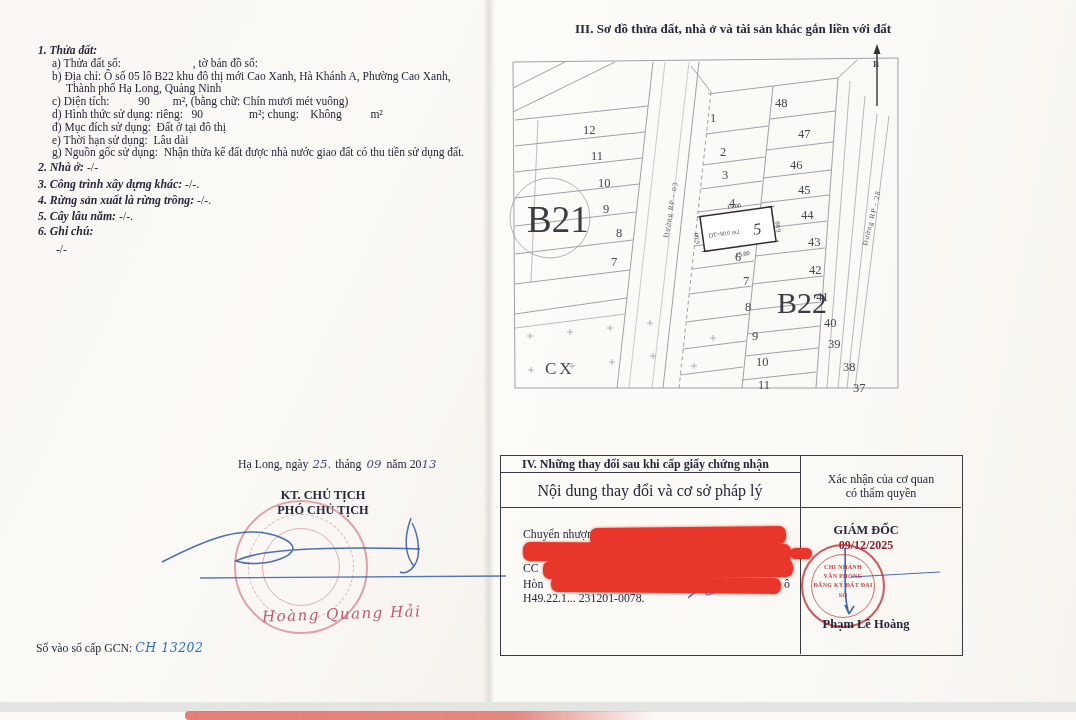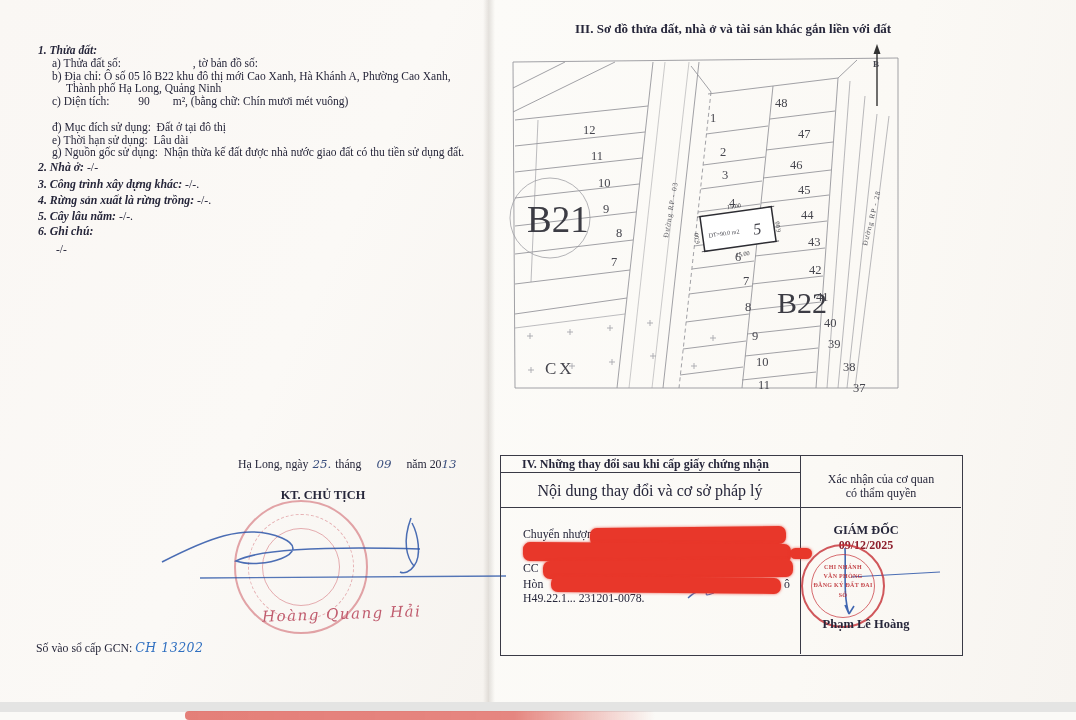--- a/index.html
+++ b/index.html
@@ -45,33 +45,35 @@
 
   <div class="page-left"></div>
   <div class="page-right"></div>
   <div class="fold"></div>
 
   <div class="ln bi" style="left:38px;top:44px;">1. Thửa đất:</div>
   <div class="ln" style="left:52px;top:57px;">a) Thửa đất số:                         , tờ bản đồ số:</div>
   <div class="ln" style="left:52px;top:69.5px;">b) Địa chỉ: Ô số 05 lô B22 khu đô thị mới Cao Xanh, Hà Khánh A, Phường Cao Xanh,</div>
   <div class="ln" style="left:66px;top:82px;">Thành phố Hạ Long, Quảng Ninh</div>
   <div class="ln" style="left:52px;top:95px;">c) Diện tích:          90        m², (bằng chữ: Chín mươi mét vuông)</div>
+  <div class="ln" style="left:52px;top:108px;">d) Hình thức sử dụng: riêng:   90                m²; chung:    Không          m²</div>
   <div class="ln" style="left:52px;top:121px;">đ) Mục đích sử dụng:  Đất ở tại đô thị</div>
   <div class="ln" style="left:52px;top:133.5px;">e) Thời hạn sử dụng:  Lâu dài</div>
   <div class="ln" style="left:52px;top:146px;">g) Nguồn gốc sử dụng:  Nhận thừa kế đất được nhà nước giao đất có thu tiền sử dụng đất.</div>
 
   <div class="item-line" style="left:38px;top:160px;"><span class="bi">2. Nhà ở:</span><span> -/-</span></div>
   <div class="item-line" style="left:38px;top:177px;"><span class="bi">3. Công trình xây dựng khác:</span><span> -/-.</span></div>
   <div class="item-line" style="left:38px;top:193px;"><span class="bi">4. Rừng sản xuất là rừng trồng:</span><span> -/-.</span></div>
   <div class="item-line" style="left:38px;top:209px;"><span class="bi">5. Cây lâu năm:</span><span> -/-.</span></div>
   <div class="item-line" style="left:38px;top:224px;"><span class="bi">6. Ghi chú:</span><span></span></div>
   <div class="ln" style="left:56px;top:243px;">-/-</div>
 
-  <div class="ln" style="left:238px;top:458px;font-size:11.8px;"><span>Hạ Long, ngày</span><span class="hw" style="margin:0 4px;">25.</span><span>tháng</span><span class="hw" style="margin:0 15px;">09</span><span>năm 20</span><span class="hw">13</span></div>
+  <div class="ln" style="left:238px;top:458px;font-size:11.8px;"><span>Hạ Long, ngày</span><span class="hw" style="margin:0 4px;">25.</span><span>tháng</span><span class="hw" style="margin:0 5px;">09</span><span>năm 20</span><span class="hw">13</span></div>
   <div class="ln b ctr" style="left:148px;top:489px;width:350px;font-size:12.3px;">KT. CHỦ TỊCH</div>
+  <div class="ln b ctr" style="left:148px;top:504px;width:350px;font-size:12.3px;">PHÓ CHỦ TỊCH</div>
 
   <div class="seal" style="left:234px;top:500px;width:130px;height:130px;">
     <div class="seal-mid"></div>
     <div class="seal-in"></div>
   </div>
 
   <div class="ln" style="left:262px;top:608px;font-size:15px;color:#c05c6e;font-style:italic;letter-spacing:1.5px;transform:rotate(-2deg);font-family:'DejaVu Serif',serif;">Hoàng Quang Hải</div>
   <div class="ln" style="left:36px;top:641px;font-size:11.8px;"><span>Số vào sổ cấp GCN:</span> <span class="hwblue" style="font-size:12.5px;">CH 13202</span></div>
 
   <svg style="position:absolute;left:0;top:0;pointer-events:none;" width="1076" height="720">

